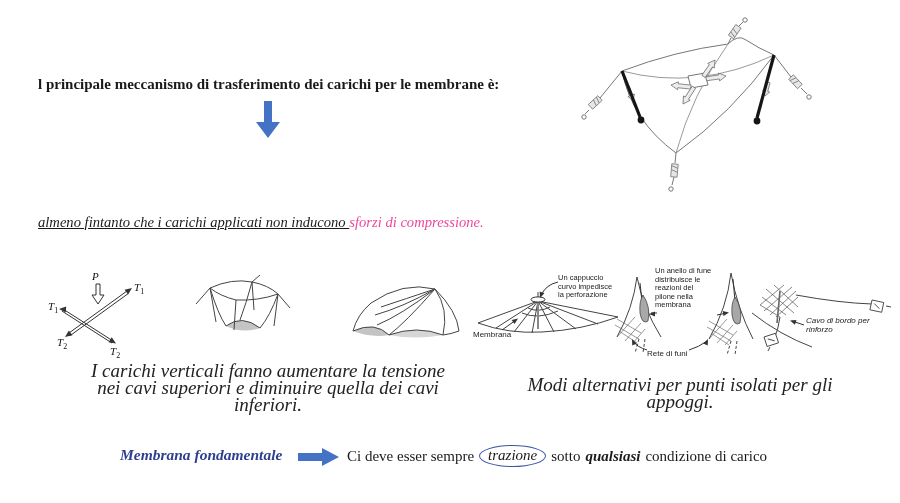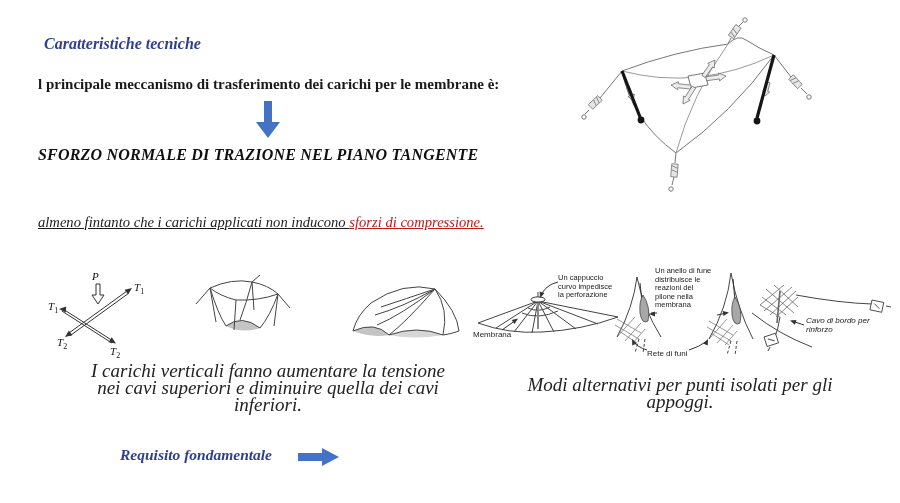--- a/index.html
+++ b/index.html
@@ -4,49 +4,47 @@
 <style>
   html,body{margin:0;padding:0;background:#fff;}
   #slide{position:relative;width:900px;height:503px;background:#fff;overflow:hidden;
          font-family:"Liberation Serif","DejaVu Serif",serif;color:#1a1a1a;}
   .abs{position:absolute;}
   .title{left:44px;top:35px;font-size:16px;font-weight:bold;font-style:italic;color:#2e3f8f;}
   .intro{left:38px;top:76px;font-size:15px;font-weight:bold;}
   .statement{left:38px;top:146px;font-size:16px;font-weight:bold;font-style:italic;color:#101010;letter-spacing:.2px;}
   .para{left:38px;top:210px;width:850px;font-size:14.6px;line-height:25px;}
   .para .u-black{font-style:italic;text-decoration:underline;text-align:center;}
-  .para .u-red{font-style:italic;color:#b91c1c;text-decoration:underline;}
+  .para .u-red{font-style:italic;color:#ec4899;}
   .cap{font-size:19px;font-style:italic;text-align:center;line-height:17px;color:#222;}
   .cap-left{left:78px;top:362px;width:380px;}
   .cap-right{left:495px;top:376px;width:370px;}
   .blue-label{left:120px;top:446px;font-size:15.5px;font-weight:bold;font-style:italic;color:#2e3f8f;}
   .sentence{left:347px;top:442px;display:flex;align-items:center;gap:5px;height:28px;font-size:15px;}
   .circled{font-style:italic;border:1.4px solid #3b57a8;border-radius:50%;padding:1px 8px 2px 8px;}
   .emph{font-weight:bold;font-style:italic;}
   .fig{position:absolute;}
   .fig svg{display:block;}
   .slabel{position:absolute;font-family:"Liberation Sans","DejaVu Sans",sans-serif;
           font-size:7.5px;line-height:8.5px;color:#222;}
   .flabel{position:absolute;font-size:11px;font-style:italic;color:#111;line-height:11px;}
   .flabel sub{font-size:8px;font-style:normal;}
 </style>
 </head>
 <body>
 
 <div id="slide">
 
-  <div class="abs title">Caratteristiche tecniche</div>
 
   <div class="abs intro">l principale meccanismo di trasferimento dei carichi per le membrane è:</div>
 
   <svg class="abs" style="left:255px;top:101px;" width="26" height="38">
     <polygon points="9,0 17,0 17,21 25,21 13,37 1,21 9,21" fill="#4472c4"></polygon>
   </svg>
 
-  <div class="abs statement">SFORZO NORMALE DI TRAZIONE NEL PIANO TANGENTE</div>
 
   <div class="fig" style="left:575px;top:14px;">
     <svg width="315" height="190" viewBox="0 0 315 190">
       <g stroke="#777" fill="none" stroke-width="1">
         <path d="M47,57 Q100,37 153,30"></path>
         <path d="M153,30 Q163,20 171,26 Q183,34 199,41"></path>
         <path d="M47,57 Q57,107 101,139"></path>
         <path d="M101,139 Q157,99 199,41"></path>
         <path d="M47,57 Q123,77 199,41" stroke="#9a9a9a"></path>
         <path d="M153,30 Q117,80 101,139" stroke="#9a9a9a"></path>
@@ -315,20 +313,27 @@
             <polygon points="0,0 -6,-2.5 -6,2.5"></polygon>
           </g>
       </g>
     </svg>
     <div class="slabel" style="left:56px;top:38px;width:64px;font-size:8px;">Cavo di bordo per rinforzo</div>
   </div>
 
   <div class="abs cap cap-left">I carichi verticali fanno aumentare la tensione nei cavi superiori e diminuire quella dei cavi inferiori.</div>
   <div class="abs cap cap-right">Modi alternativi per punti isolati per gli appoggi.</div>
 
-  <div class="abs blue-label">Requisito fondamentale</div>
+  <div class="abs blue-label">Membrana fondamentale</div>
 
   <svg class="abs" style="left:298px;top:448px;" width="42" height="18">
     <polygon points="0,5 24,5 24,0 41,9 24,18 24,13 0,13" fill="#4472c4"></polygon>
   </svg>
 
+  <div class="abs sentence">
+    <span>Ci deve esser sempre</span>
+    <span class="circled">trazione</span>
+    <span>sotto</span>
+    <span class="emph">qualsiasi</span>
+    <span>condizione di carico</span>
+  </div>
 
 </div>
 
 </body></html>

